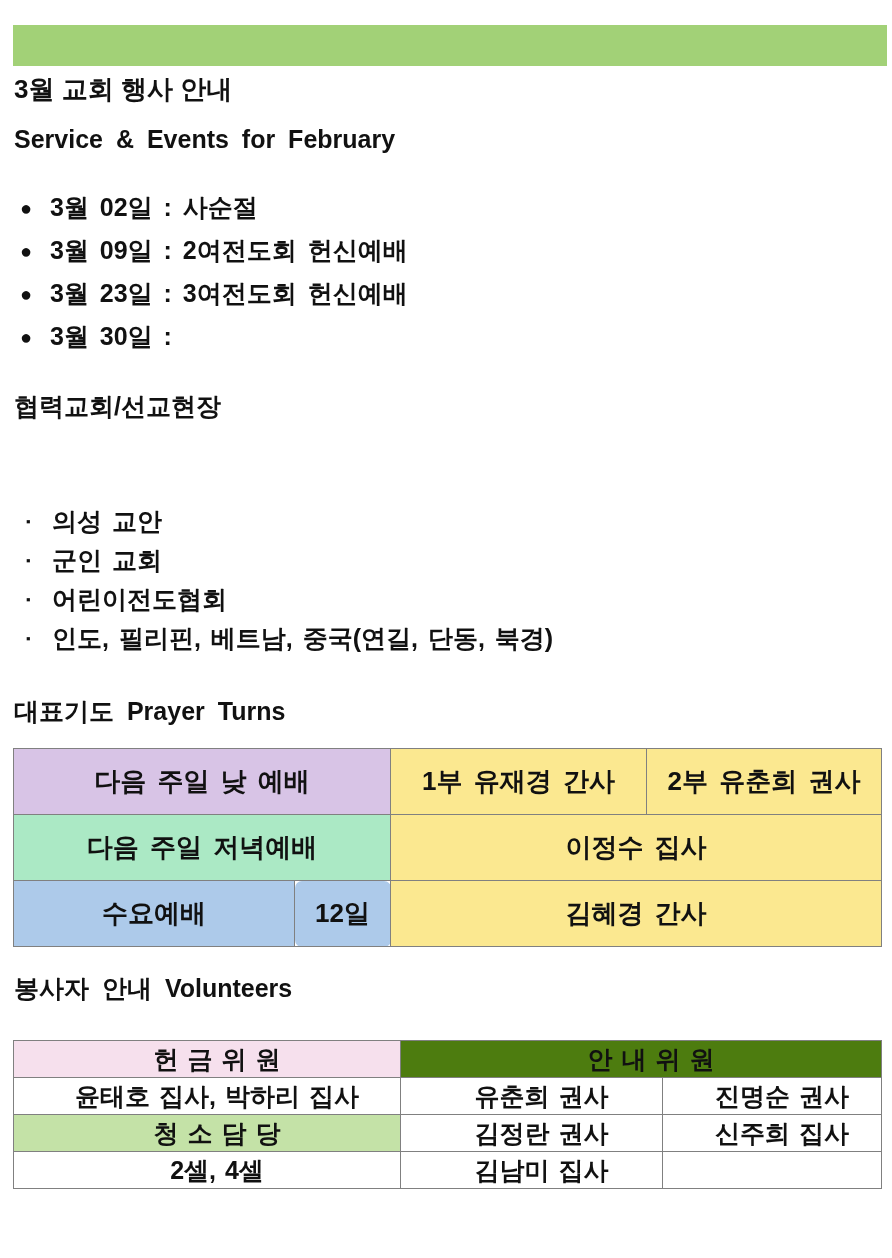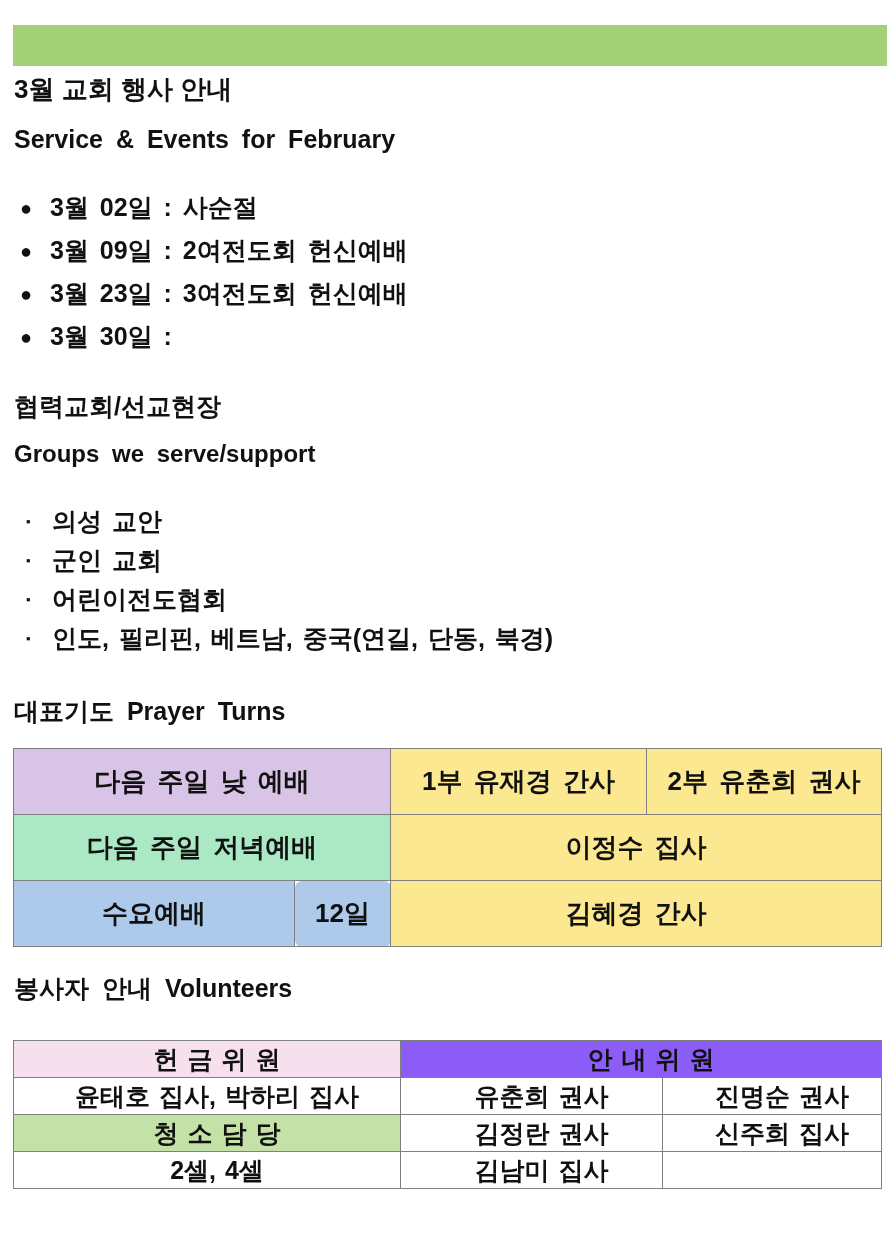--- a/index.html
+++ b/index.html
@@ -91,21 +91,20 @@
       <span class="bullet">●</span>
       <span>3월 23일 : 3여전도회 헌신예배</span>
     </li>
     <li>
       <span class="bullet">●</span>
       <span>3월 30일 :</span>
     </li>
   </ul>
 
   <div class="section-heading-ko groups-heading-ko">협력교회/선교현장</div>
-  <div class="section-heading-en groups-heading-en">Groups we serve/support</div>
 
   <ul class="groups-list">
     <li>
       <span class="bullet">▪</span>
       <span>의성 교안</span>
     </li>
     <li>
       <span class="bullet">▪</span>
       <span>군인 교회</span>
     </li>
@@ -150,21 +149,21 @@
 
   <table class="vol-table">
     <colgroup>
       <col style="width:387px">
         <col style="width:262px">
         <col style="width:219px">
     </colgroup>
     <tbody>
         <tr>
       <td style="background-color: rgb(246, 224, 237);">헌 금 위 원</td>
-      <td colspan="2" style="background-color: #8b5cf6; text-align: center;">안 내 위 원</td>
+      <td colspan="2" style="background-color: #4d7c0f; text-align: center;">안 내 위 원</td>
     </tr>
     <tr>
       <td>윤태호 집사, 박하리 집사</td>
       <td>유춘희 권사</td>
       <td>진명순 권사</td>
     </tr>
     <tr>
       <td style="background-color: rgb(196, 226, 167);">청 소 담 당</td>
       <td>김정란 권사</td>
       <td>신주희 집사</td>

